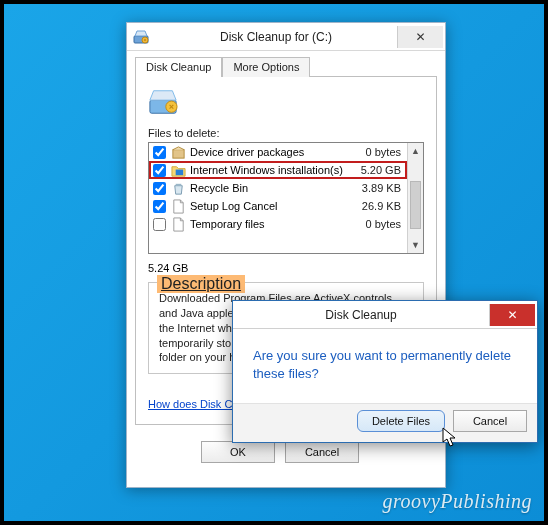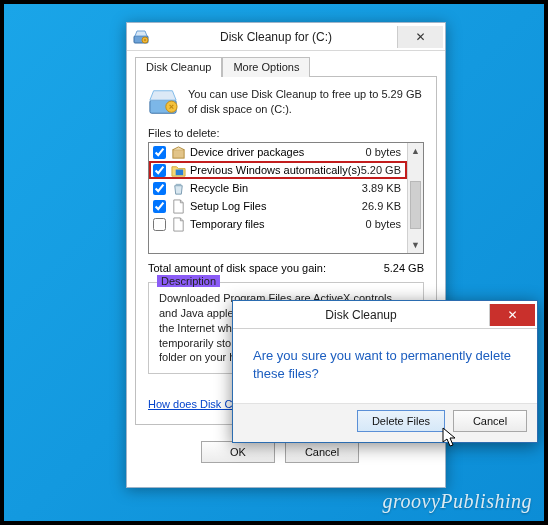--- a/index.html
+++ b/index.html
@@ -21,21 +21,21 @@
   .filelist { border: 1px solid #828282; height: 112px; overflow: hidden; font-size: 11px; background: #fff; }
   .filelist .row { display: flex; align-items: center; height: 18px; padding: 0 6px 0 4px; }
   .filelist .row.hl { outline: 2px solid #c21d1d; outline-offset: -2px; }
   .filelist input[type=checkbox] { width: 13px; height: 13px; margin: 0 5px 0 0; }
   .fileicon { width: 15px; height: 15px; margin-right: 4px; flex-shrink: 0; }
   .fname { flex: 1; overflow: hidden; white-space: nowrap; text-overflow: ellipsis; }
   .fsize { color: #222; }
   .totalrow { display: flex; font-size: 11px; margin: 8px 0 8px 0; }
   .totalrow .lab { flex: 1; }
   .groupbox { border: 1px solid #c7c7c7; padding: 8px 10px; position: relative; margin-top: 4px; }
-  .groupbox .legend { position: absolute; top: -8px; left: 8px; background: #8b5cf6; padding: 0 4px; font-size: 11px; color: #222; }
+  .groupbox .legend { position: absolute; top: -8px; left: 8px; background: #fdba74; padding: 0 4px; font-size: 16px; color: #222; text-decoration: underline; }
   .desc { font-size: 11px; color: #222; line-height: 1.35; min-height: 62px; }
   .link { color: #0645cc; font-size: 11px; text-decoration: underline; margin-top: 24px; display: inline-block; }
   .btnrow { display: flex; justify-content: center; gap: 10px; padding: 8px 12px 12px 0; align-items: center; }
   .btn { min-width: 74px; height: 22px; font-size: 11px; border: 1px solid #a7a7a7; background: linear-gradient(#fdfdfd,#ececec); padding: 0 14px; display: inline-flex; align-items: center; justify-content: center; color: #111; }
   
   .confirm { position: absolute; border: 1px solid #2b6cb0; background: #fff; box-shadow: 0 3px 16px rgba(0,0,0,0.45); }
   .confirm .titlebar { background: #fff; border-bottom: 1px solid #d0d0d0; }
   .confirm .body { padding: 18px 20px 10px 20px; font-size: 13px; color: #1b5dbf; line-height: 1.35; min-height: 74px; }
   .confirm .btnrow2 { display: flex; justify-content: flex-end; gap: 8px; padding: 6px 10px 10px 10px; background: #f3f3f3; border-top: 1px solid #e2e2e2; }
   .cursor { position: absolute; width: 16px; height: 20px; pointer-events: none; }
@@ -68,21 +68,20 @@
     </div>
 
     <div class="tabpanel">
       <div class="intro">
         <svg class="driveicon" viewBox="0 0 32 32">
             <rect x="2" y="14" width="28" height="14" rx="2" fill="#7cb7e8" stroke="#3b6fa5"></rect>
             <path d="M6 4 L26 4 L30 14 L2 14 Z" fill="#dce9f6" stroke="#7cb7e8"></path>
             <circle cx="25" cy="21" r="6" fill="#f4c23d" stroke="#c28a10"></circle>
             <path d="M23 19 l4 4 M27 19 l-4 4" stroke="#c28a10" stroke-width="1.2"></path>
           </svg>
-        <div>You can use Disk Cleanup to free up to 5.29 GB of disk space on  (C:).</div>
       </div>
 
       <div class="sublabel">Files to delete:</div>
 
       <div class="filelist" style="display:flex;justify-content:space-between;">
         <div style="flex:1;" id="filelist-rows">
             <div class="row">
               <input type="checkbox" checked="" style="">
               <span class="fileicon"><svg viewBox="0 0 16 16">
                   <rect x="2" y="5" width="12" height="9" fill="#e2c489" stroke="#b08a3a"></rect>
@@ -90,39 +89,39 @@
                 </svg></span>
               <span class="fname">Device driver packages</span>
               <span class="fsize">0 bytes</span>
             </div>
             <div class="row hl">
               <input type="checkbox" checked="" style="">
               <span class="fileicon"><svg viewBox="0 0 16 16">
                   <path d="M1 4 h5 l2 2 h7 v8 h-14 z" fill="#f7d774" stroke="#d0a93a"></path>
                   <rect x="5" y="7" width="8" height="6" fill="#2a7fd5"></rect>
                 </svg></span>
-              <span class="fname">Previous Windows automatically(s)</span>
+              <span class="fname">Internet Windows installation(s)</span>
               <span class="fsize">5.20 GB</span>
             </div>
             <div class="row">
               <input type="checkbox" checked="" style="">
               <span class="fileicon"><svg viewBox="0 0 16 16">
                   <path d="M4 5 h8 l-1 9 h-6 z" fill="#d8e7f0" stroke="#7a9ab0"></path>
                   <rect x="5" y="3" width="6" height="2" fill="#9bb7c8"></rect>
                 </svg></span>
               <span class="fname">Recycle Bin</span>
               <span class="fsize">3.89 KB</span>
             </div>
             <div class="row">
               <input type="checkbox" checked="" style="">
               <span class="fileicon"><svg viewBox="0 0 16 16">
                   <path d="M3 1 h7 l3 3 v11 h-10 z" fill="#fff" stroke="#999"></path>
                   <path d="M10 1 v3 h3" fill="none" stroke="#999"></path>
                 </svg></span>
-              <span class="fname">Setup Log Files</span>
+              <span class="fname">Setup Log Cancel</span>
               <span class="fsize">26.9 KB</span>
             </div>
             <div class="row">
               <input type="checkbox" style="">
               <span class="fileicon"><svg viewBox="0 0 16 16">
                   <path d="M3 1 h7 l3 3 v11 h-10 z" fill="#fff" stroke="#999"></path>
                   <path d="M10 1 v3 h3" fill="none" stroke="#999"></path>
                 </svg></span>
               <span class="fname">Temporary files</span>
               <span class="fsize">0 bytes</span>
@@ -131,21 +130,20 @@
         <div class="scrollbar">
           <div class="scroll-arrow">▲</div>
           <div class="scroll-track">
               <div class="scroll-thumb"></div>
             </div>
           <div class="scroll-arrow">▼</div>
         </div>
       </div>
 
       <div class="totalrow">
-        <span class="lab">Total amount of disk space you gain:</span>
         <span>5.24 GB</span>
       </div>
 
       <div class="groupbox">
         <div class="legend">Description</div>
         <div class="desc">Downloaded Program Files are ActiveX controls and Java applets downloaded automatically from the Internet when you view certain pages. They are temporarily stored in the Downloaded Program Files folder on your hard disk.</div>
       </div>
 
       <a class="link">How does Disk Cleanup work?</a>
     </div>
@@ -156,21 +154,21 @@
     </div>
   </div>
 
   <div class="confirm" style="top:296px; left:228px; width:306px;">
     <div class="titlebar">
       <div class="title" style="text-align:center;">Disk Cleanup</div>
       <div class="closebtn red">✕</div>
     </div>
     <div class="body">Are you sure you want to permanently delete these files?</div>
     <div class="btnrow2">
-      <div class="btn" style="background:linear-gradient(#eaf3fb,#d6e8f8); border-color:#5a8fd6;">Delete Files</div>
+      <div class="btn" style="background:linear-gradient(#eaf3fb,#d6e8f8); border-color:#5a8fd6;border-radius:6px;">Delete Files</div>
       <div class="btn">Cancel</div>
     </div>
   </div>
 
   <svg class="cursor" style="top:423px; left:438px;" viewBox="0 0 16 20">
     <path d="M1 1 L1 15 L5 12 L8 19 L11 18 L8 11 L13 11 Z" fill="#fff" stroke="#000" stroke-width="1"></path>
   </svg>
 
   <div class="brand">groovyPublishing</div>
 </div>

